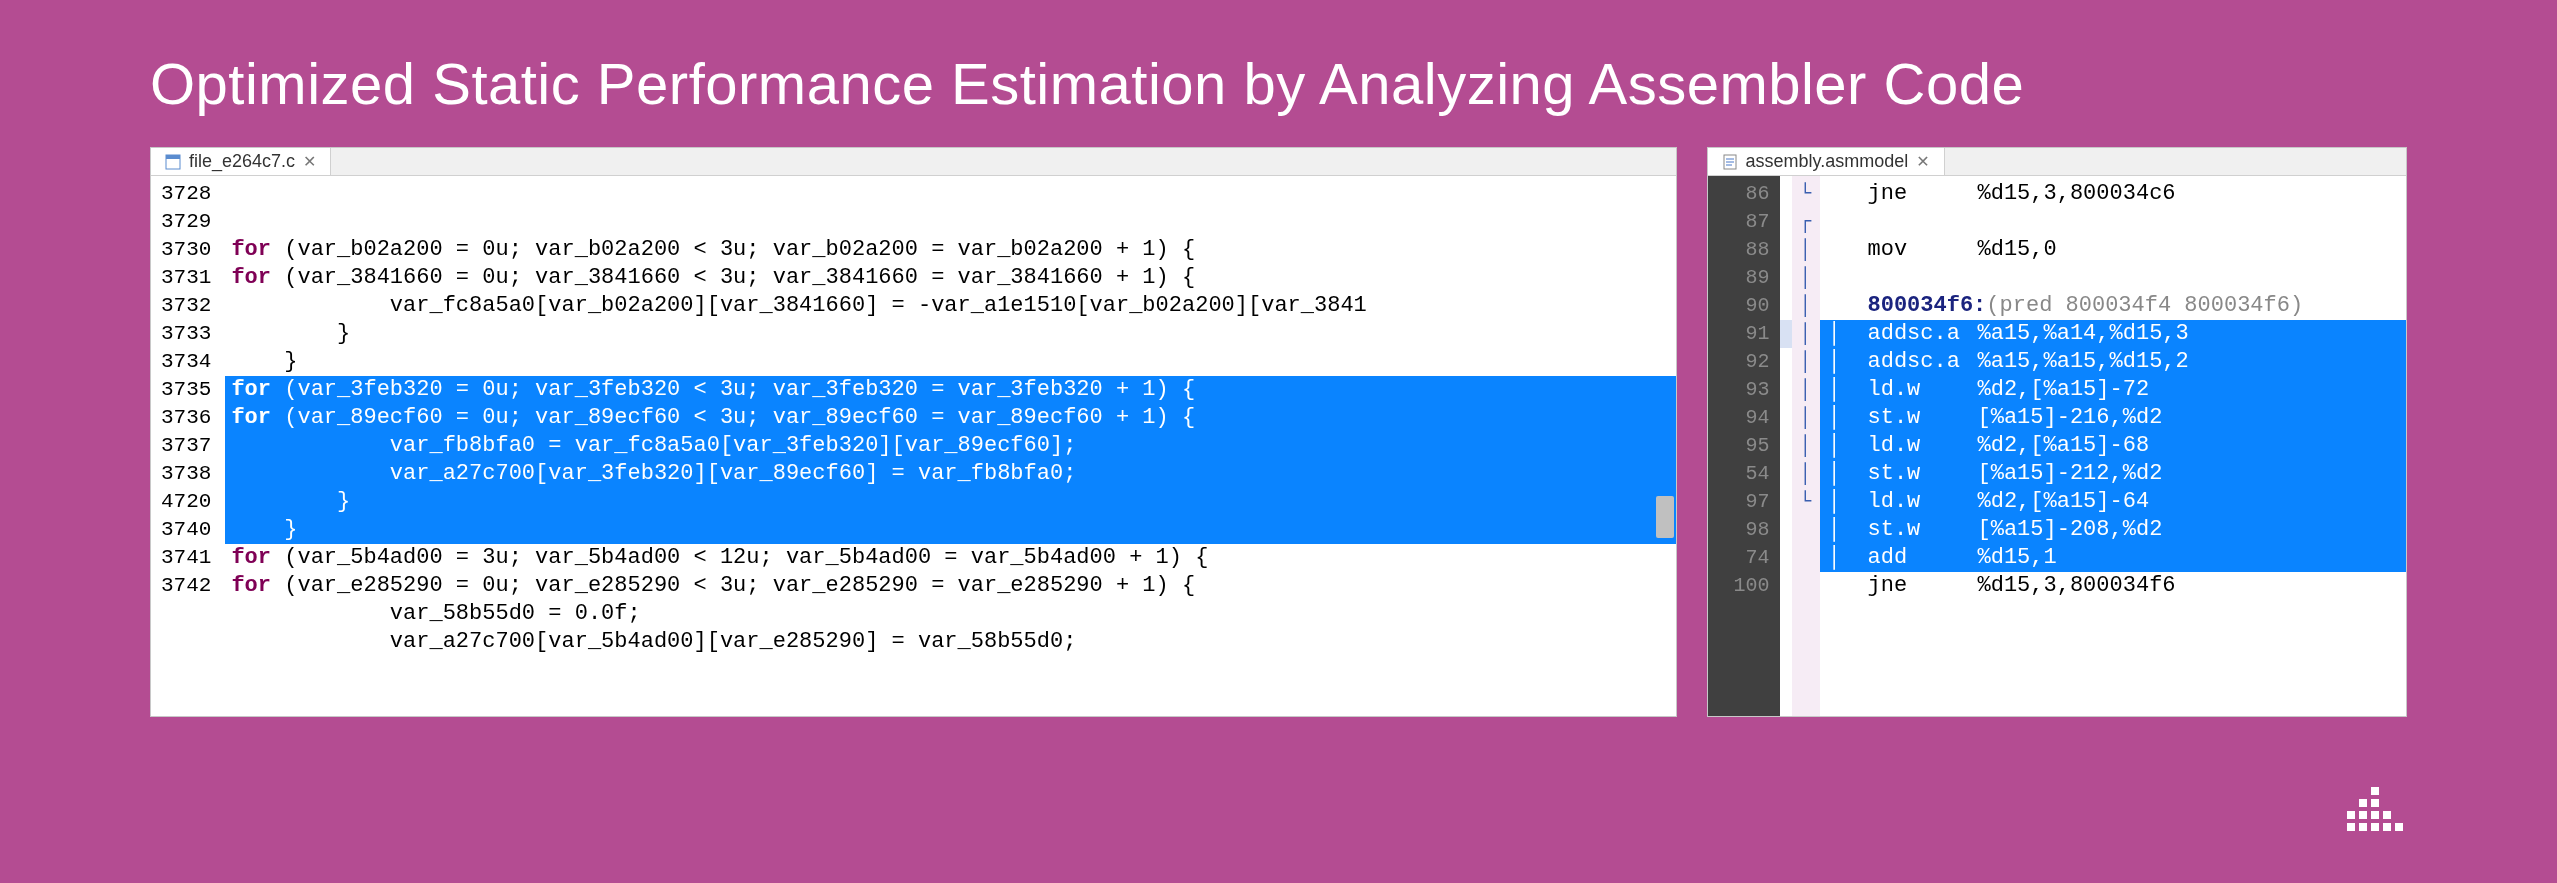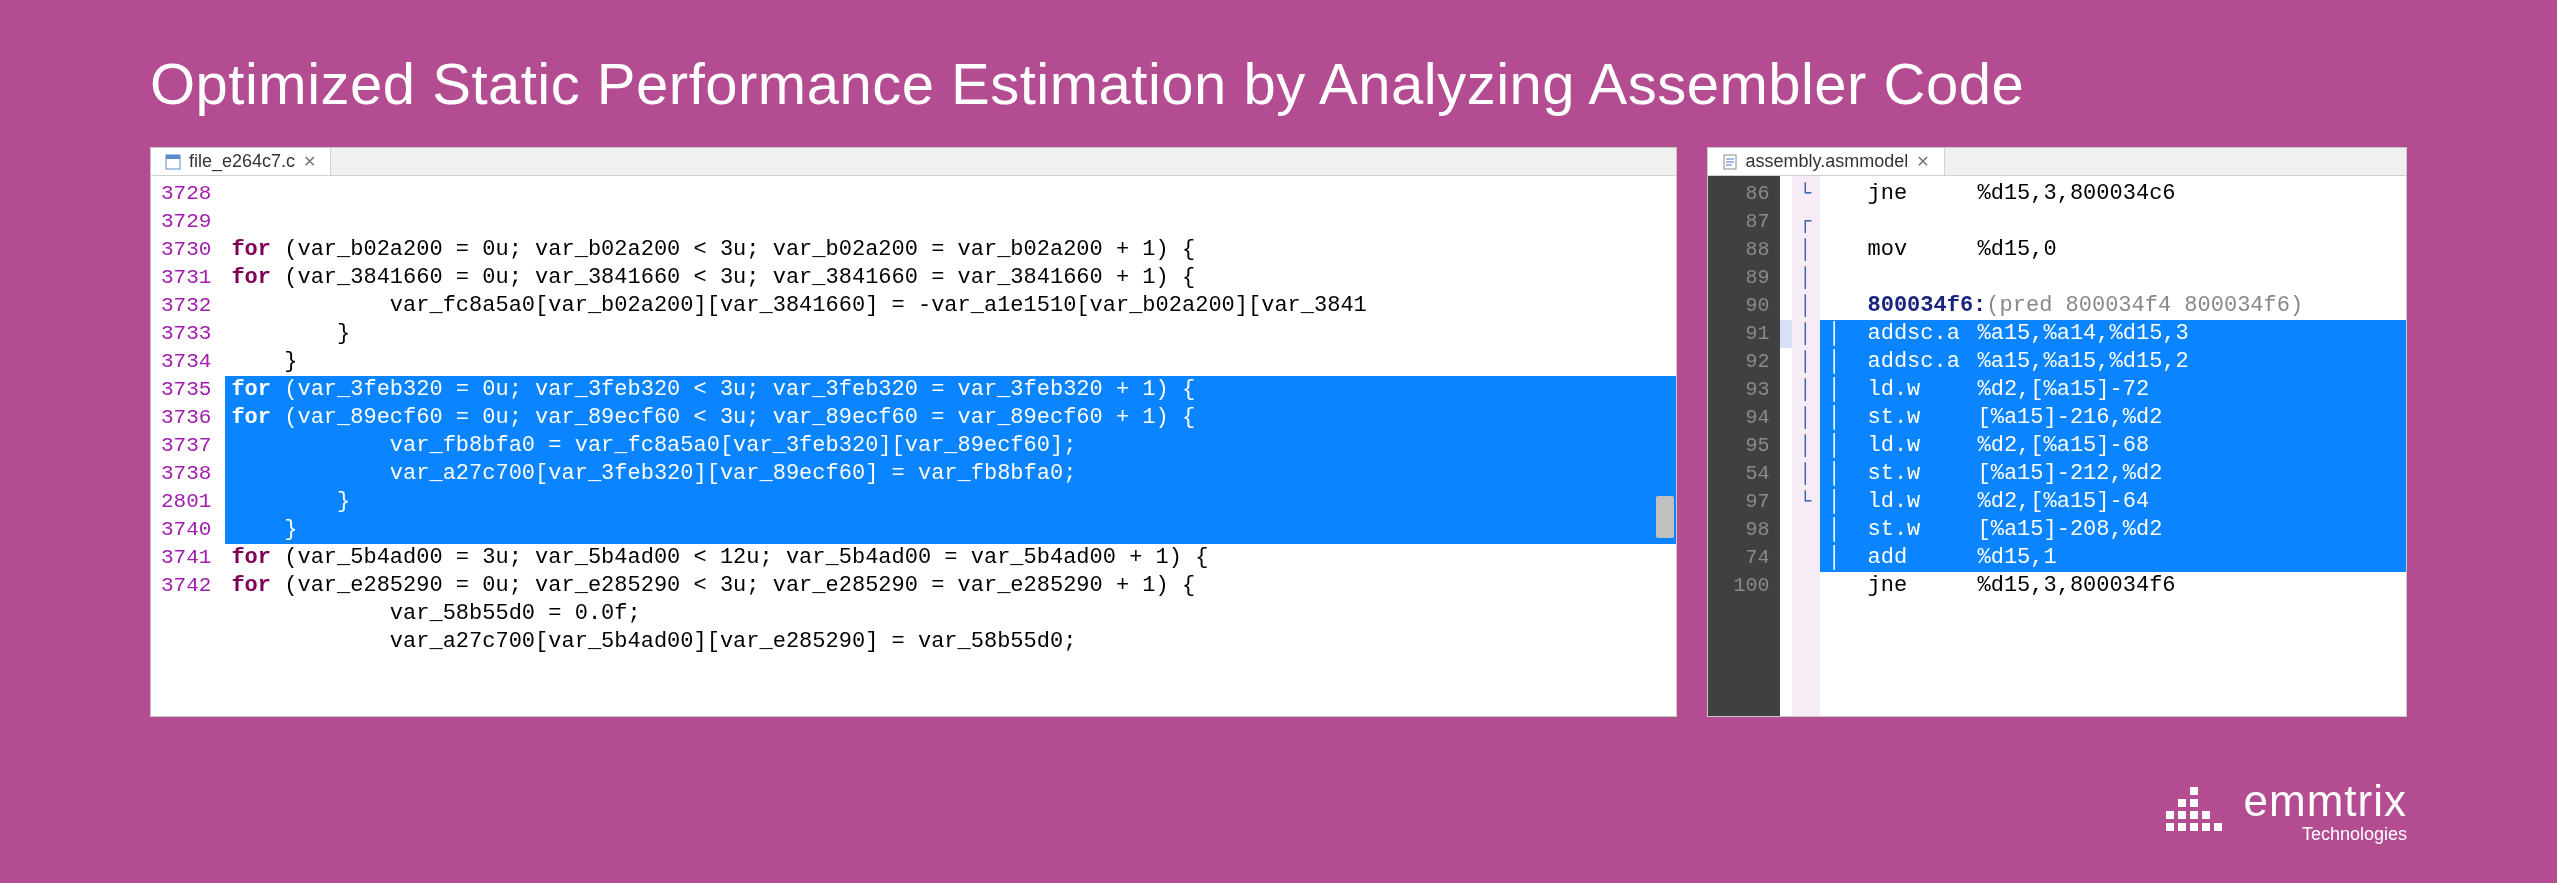--- a/index.html
+++ b/index.html
@@ -59,21 +59,21 @@
     font-size: 16px;
     cursor: pointer;
   }
   .code-body {
     display: flex;
     flex: 1;
     position: relative;
   }
   .gutter {
     background: #fff;
-    color: #a21caf;
+    color: #000000;
     text-align: right;
     padding: 4px 14px 4px 10px;
     user-select: none;
     line-height: 28px;
     font-size: 21px;
   }
   .code-lines {
     flex: 1;
     padding: 4px 0;
     line-height: 28px;
@@ -223,21 +223,21 @@
           <div>3729</div>
           <div>3730</div>
           <div>3731</div>
           <div>3732</div>
           <div>3733</div>
           <div>3734</div>
           <div>3735</div>
           <div>3736</div>
           <div>3737</div>
           <div>3738</div>
-          <div>2801</div>
+          <div>4720</div>
           <div>3740</div>
           <div>3741</div>
           <div>3742</div>
         </div>
       <div class="code-lines" id="left-lines">
         <div class="code-line">    <span class="kw">for</span> (var_b02a200 = 0u; var_b02a200 &lt; 3u; var_b02a200 = var_b02a200 + 1) {</div><div class="code-line">        <span class="kw">for</span> (var_3841660 = 0u; var_3841660 &lt; 3u; var_3841660 = var_3841660 + 1) {</div><div class="code-line">            var_fc8a5a0[var_b02a200][var_3841660] = -var_a1e1510[var_b02a200][var_3841</div><div class="code-line">        }</div><div class="code-line">    }</div><div class="code-line sel">    <span class="kw">for</span> (var_3feb320 = 0u; var_3feb320 &lt; 3u; var_3feb320 = var_3feb320 + 1) {</div><div class="code-line sel">        <span class="kw">for</span> (var_89ecf60 = 0u; var_89ecf60 &lt; 3u; var_89ecf60 = var_89ecf60 + 1) {</div><div class="code-line sel">            var_fb8bfa0 = var_fc8a5a0[var_3feb320][var_89ecf60];</div><div class="code-line sel">            var_a27c700[var_3feb320][var_89ecf60] = var_fb8bfa0;</div><div class="code-line sel">        }</div><div class="code-line sel">    }</div><div class="code-line">    <span class="kw">for</span> (var_5b4ad00 = 3u; var_5b4ad00 &lt; 12u; var_5b4ad00 = var_5b4ad00 + 1) {</div><div class="code-line">        <span class="kw">for</span> (var_e285290 = 0u; var_e285290 &lt; 3u; var_e285290 = var_e285290 + 1) {</div><div class="code-line">            var_58b55d0 = 0.0f;</div><div class="code-line">            var_a27c700[var_5b4ad00][var_e285290] = var_58b55d0;</div><div class="scroll-thumb"></div>
       </div>
     </div>
   </div>
 
@@ -326,17 +326,13 @@
         <rect x="28" y="44" width="8" height="8"></rect>
         <rect x="28" y="32" width="8" height="8"></rect>
         <rect x="28" y="20" width="8" height="8"></rect>
         <rect x="28" y="8" width="8" height="8"></rect>
         <rect x="40" y="44" width="8" height="8"></rect>
         <rect x="40" y="32" width="8" height="8"></rect>
         <rect x="52" y="44" width="8" height="8"></rect>
       </g>
     </svg>
   </span>
-  <span class="logo-text">
-    <span class="brand">emmtrix</span>
-    <span class="sub">Technologies</span>
-  </span>
 </div>
 
 </body></html>

